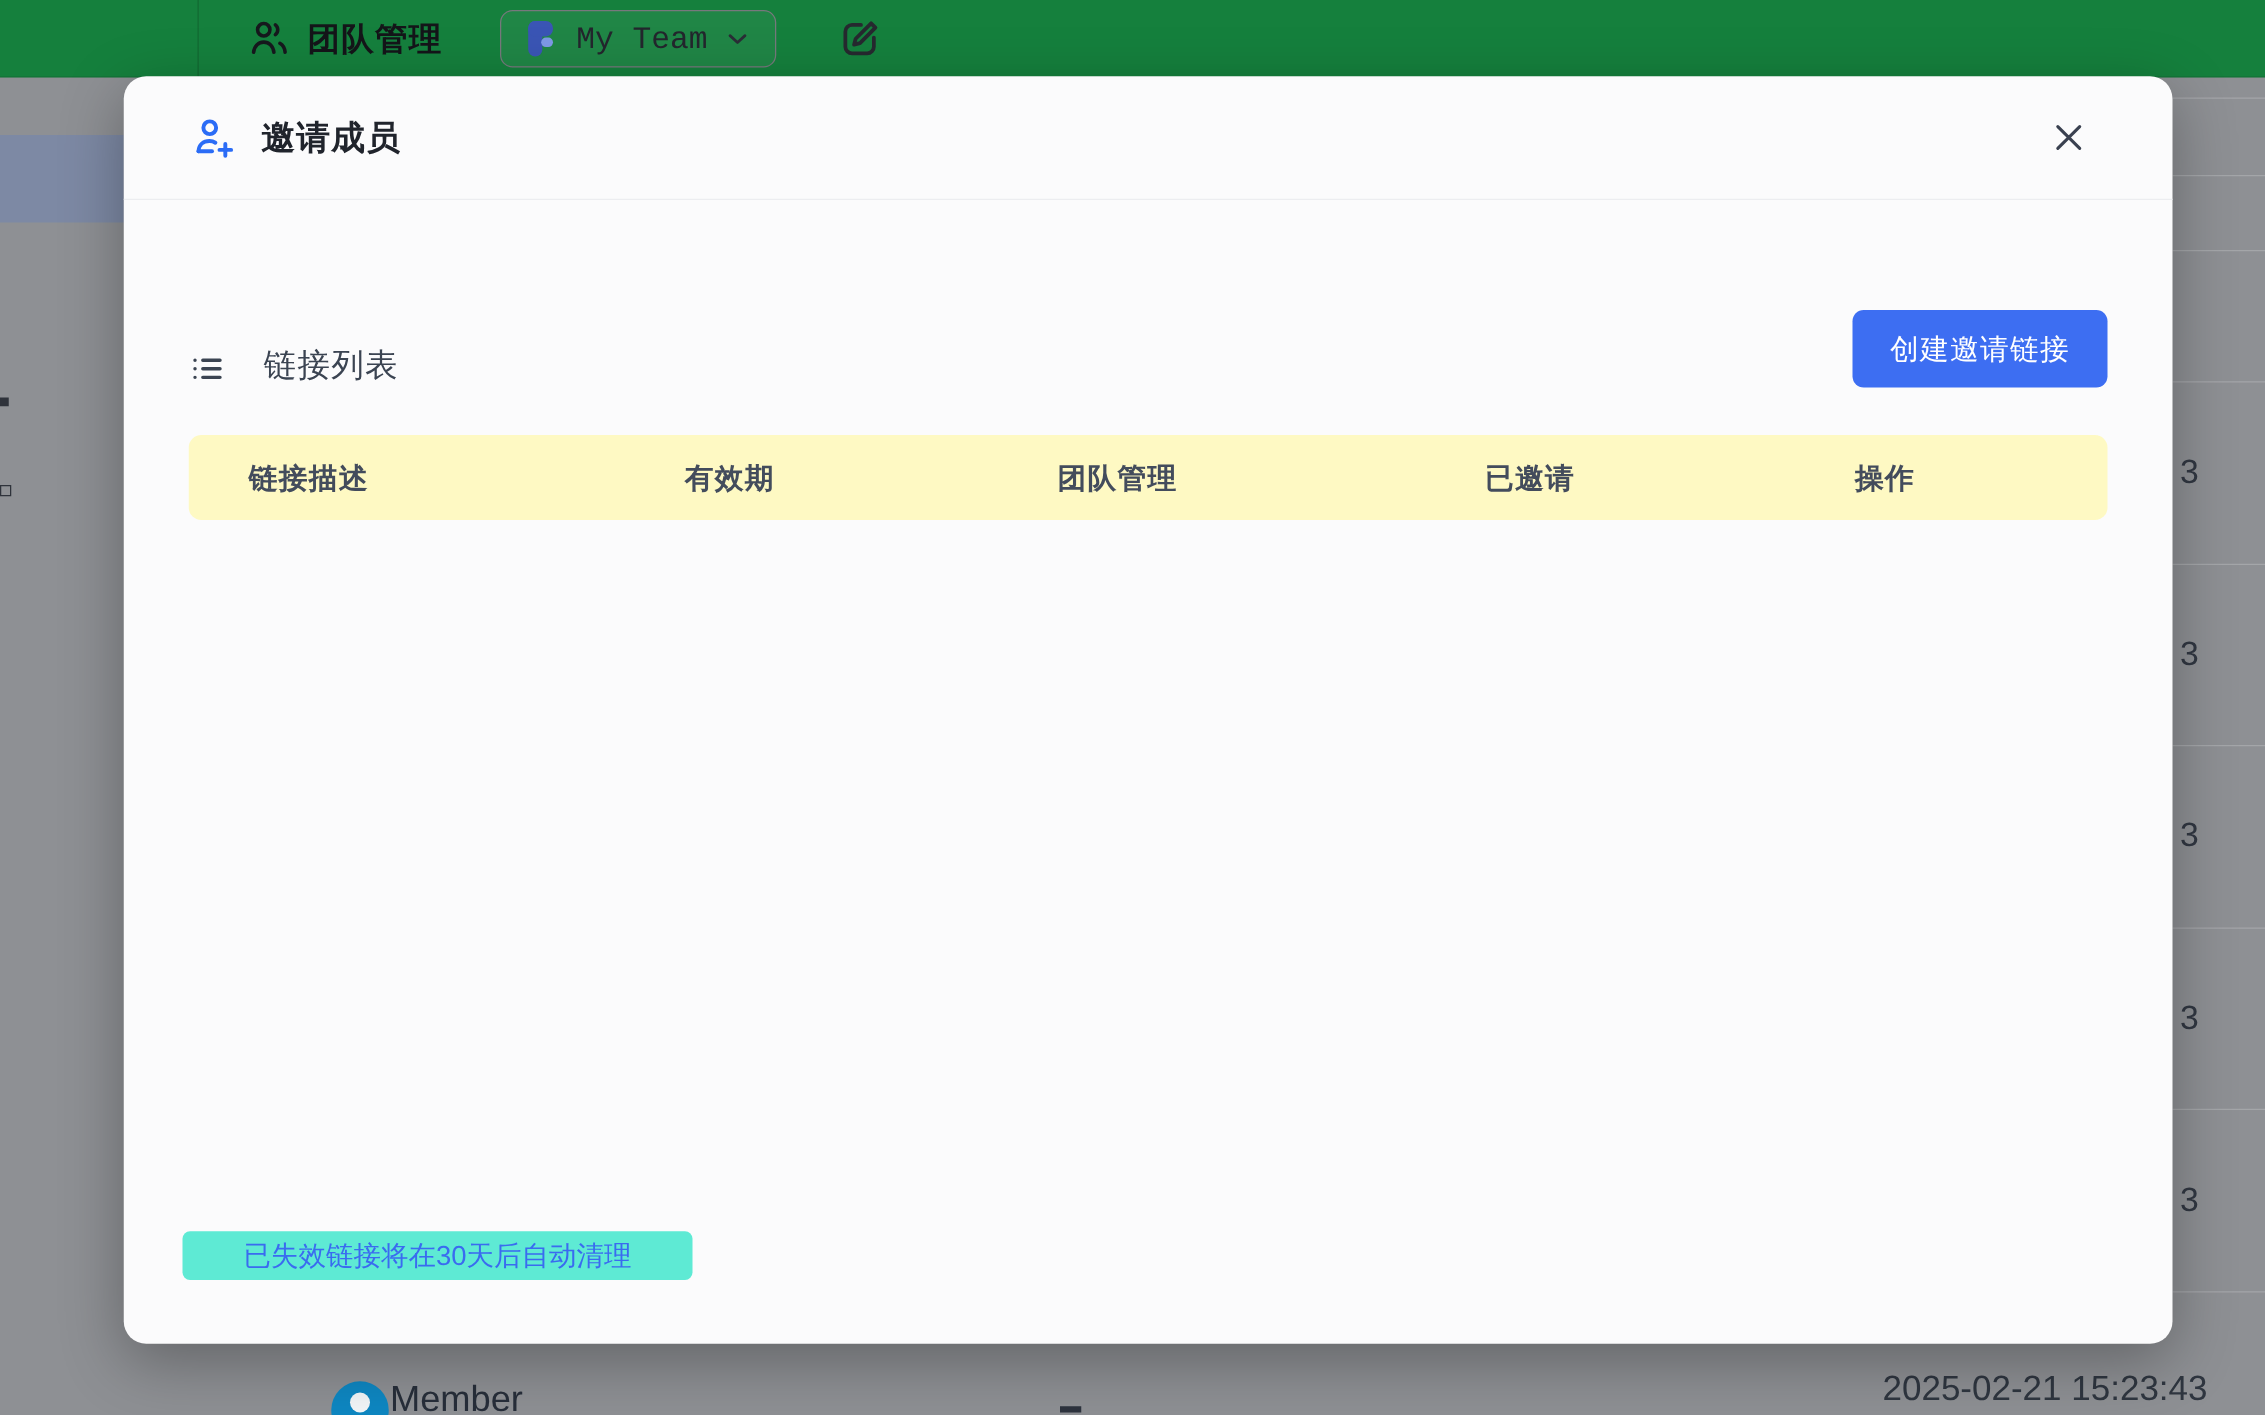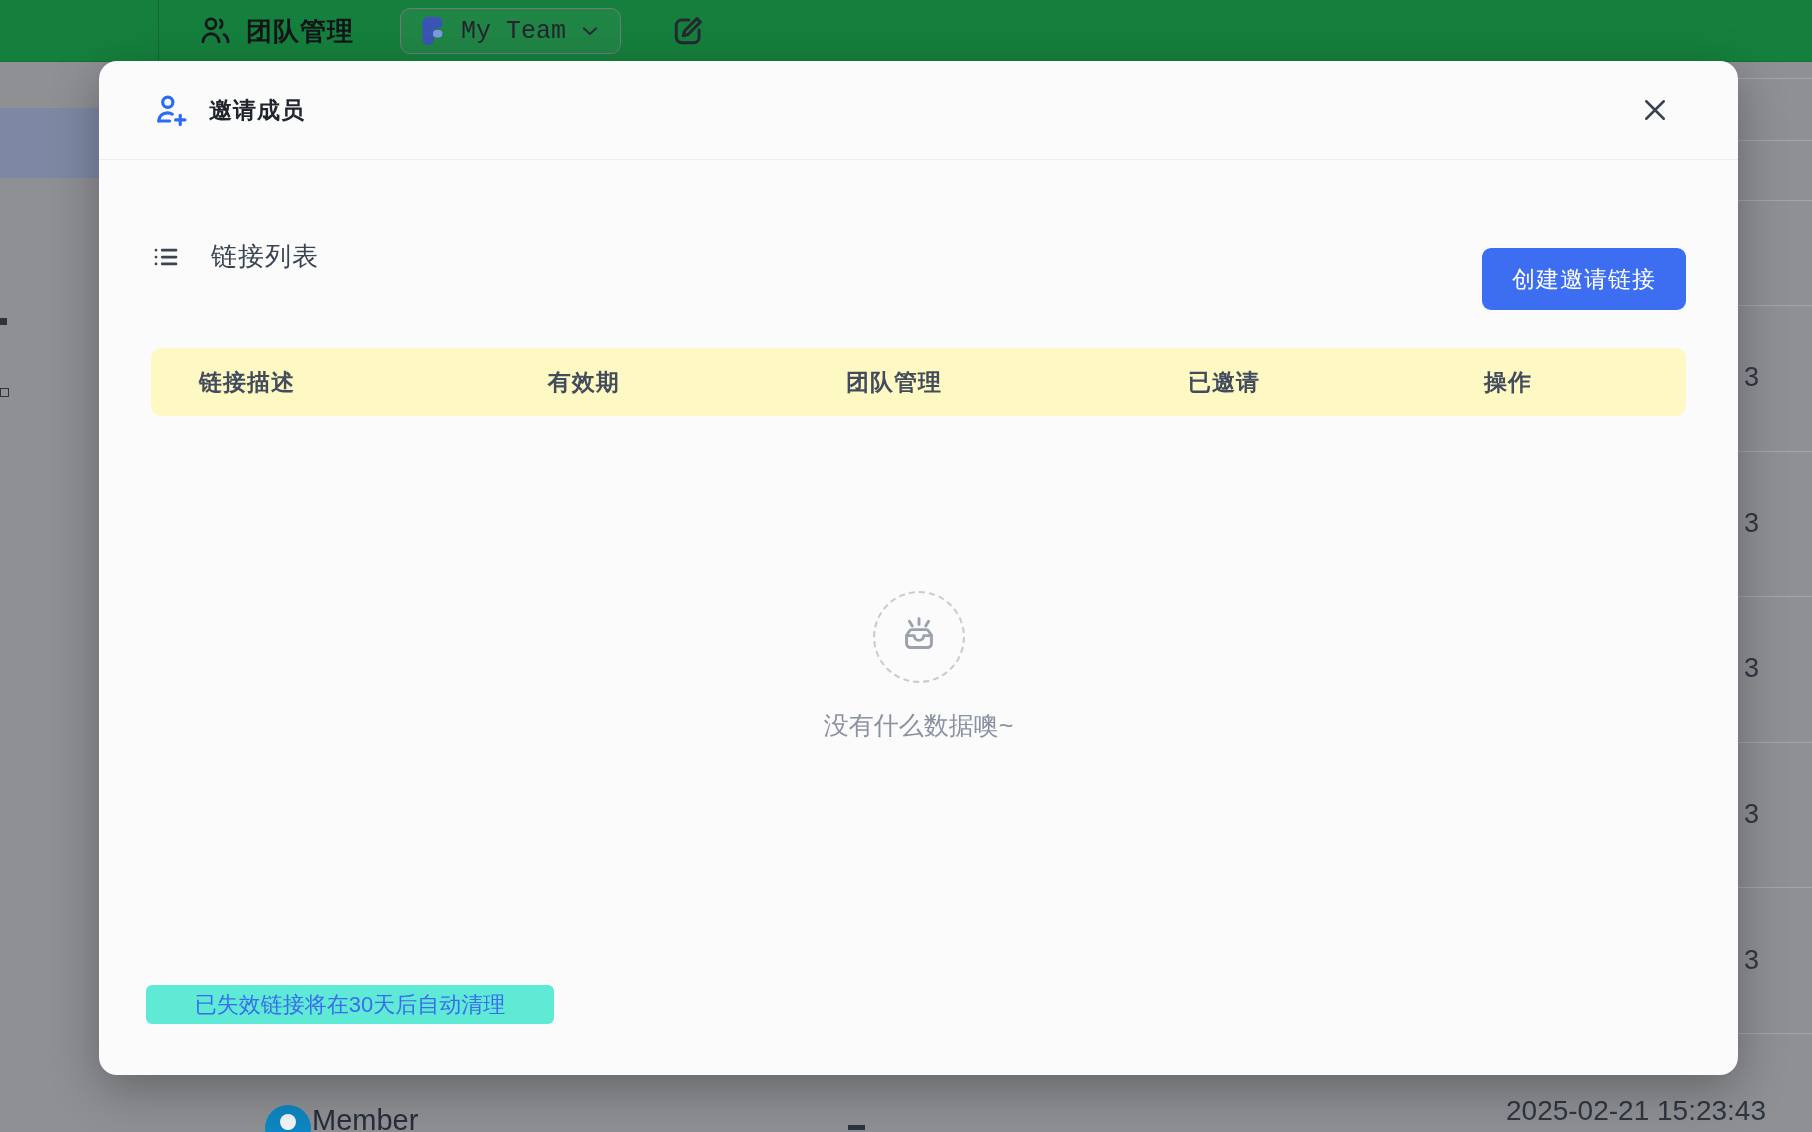--- a/index.html
+++ b/index.html
@@ -41,26 +41,26 @@
   .member-label { position:absolute; left:312px; top:29px; font-size:29px; color:#272E3A; }
   .dash-val { position:absolute; left:848px; top:50px; width:17px; height:5px; background:#2d333e; }
   .timestamp { position:absolute; right:46px; top:20px; font-size:28px; color:#2F3640; }
 
   
   .modal { position:absolute; left:99px; top:61px; width:1639px; height:1014px;
     background:#FBFBFC; border-radius:18px;
     box-shadow:0 14px 50px rgba(0,0,0,0.30); }
   .modal-header { position:relative; height:99px; display:flex; align-items:center;
     padding:0 52px; border-bottom:1px solid #ECEDF0; }
-  .modal-title { font-size:23px; font-weight:700; color:#20242C; margin-left:22px; letter-spacing:1px;}
+  .modal-title { font-size:27px; font-weight:700; color:#20242C; margin-left:22px; letter-spacing:1px;}
   .close-btn { position:absolute; right:66px; top:32px; width:34px; height:34px;
     display:flex; align-items:center; justify-content:center; cursor:pointer; }
 
   .modal-body { position:relative; padding:0 52px; }
-  .section-row { margin-top:43px; display:flex; align-items:center; }
+  .section-row { margin-top:43px; display:flex; align-items:flex-end; }
   .section-label { font-size:26px; color:#3B4452; margin-left:30px; letter-spacing:1px;}
   .create-btn { margin-left:auto; background:#3D6EF2; color:#fff; border:none;
     font-family:inherit; font-size:23px; letter-spacing:1px;
     height:62px; padding:0 30px; border-radius:9px; cursor:pointer;margin-top:45px; }
 
   .table-head { position:relative; margin-top:38px; height:68px;
     background:#fef9c3; border-radius:10px; }
   .table-head span { position:absolute; top:0; line-height:68px;
     font-size:23px; font-weight:700; color:#434C5C; letter-spacing:1px; white-space:nowrap; }
   .th0 { left:48px; }
@@ -187,27 +187,15 @@
 
     <div class="table-head">
       <span class="th0">链接描述</span>
       <span class="th1">有效期</span>
       <span class="th2">团队管理</span>
       <span class="th3">已邀请</span>
       <span class="th4">操作</span>
     </div>
   </div>
 
-  <div class="empty-wrap">
-    <div class="empty-circle">
-      <svg width="46" height="46" viewBox="0 0 48 48" fill="none" stroke="#9BA2AD" stroke-width="3" stroke-linecap="round" stroke-linejoin="round">
-        <path d="M24 5v6"></path>
-        <path d="M14 7.5l3 5"></path>
-        <path d="M34 7.5l-3 5"></path>
-        <path d="M11 22.5l2.8-4.6a3.4 3.4 0 0 1 2.9-1.6h14.6a3.4 3.4 0 0 1 2.9 1.6l2.8 4.6v8.3a4.2 4.2 0 0 1-4.2 4.2H15.2a4.2 4.2 0 0 1-4.2-4.2z"></path>
-        <path d="M11 22.5h8a5 5 0 0 0 10 0h8"></path>
-      </svg>
-    </div>
-    <div class="empty-text">没有什么数据噢~</div>
-  </div>
 
   <div class="note-pill">已失效链接将在30天后自动清理</div>
 </div>
 
 </body></html>

